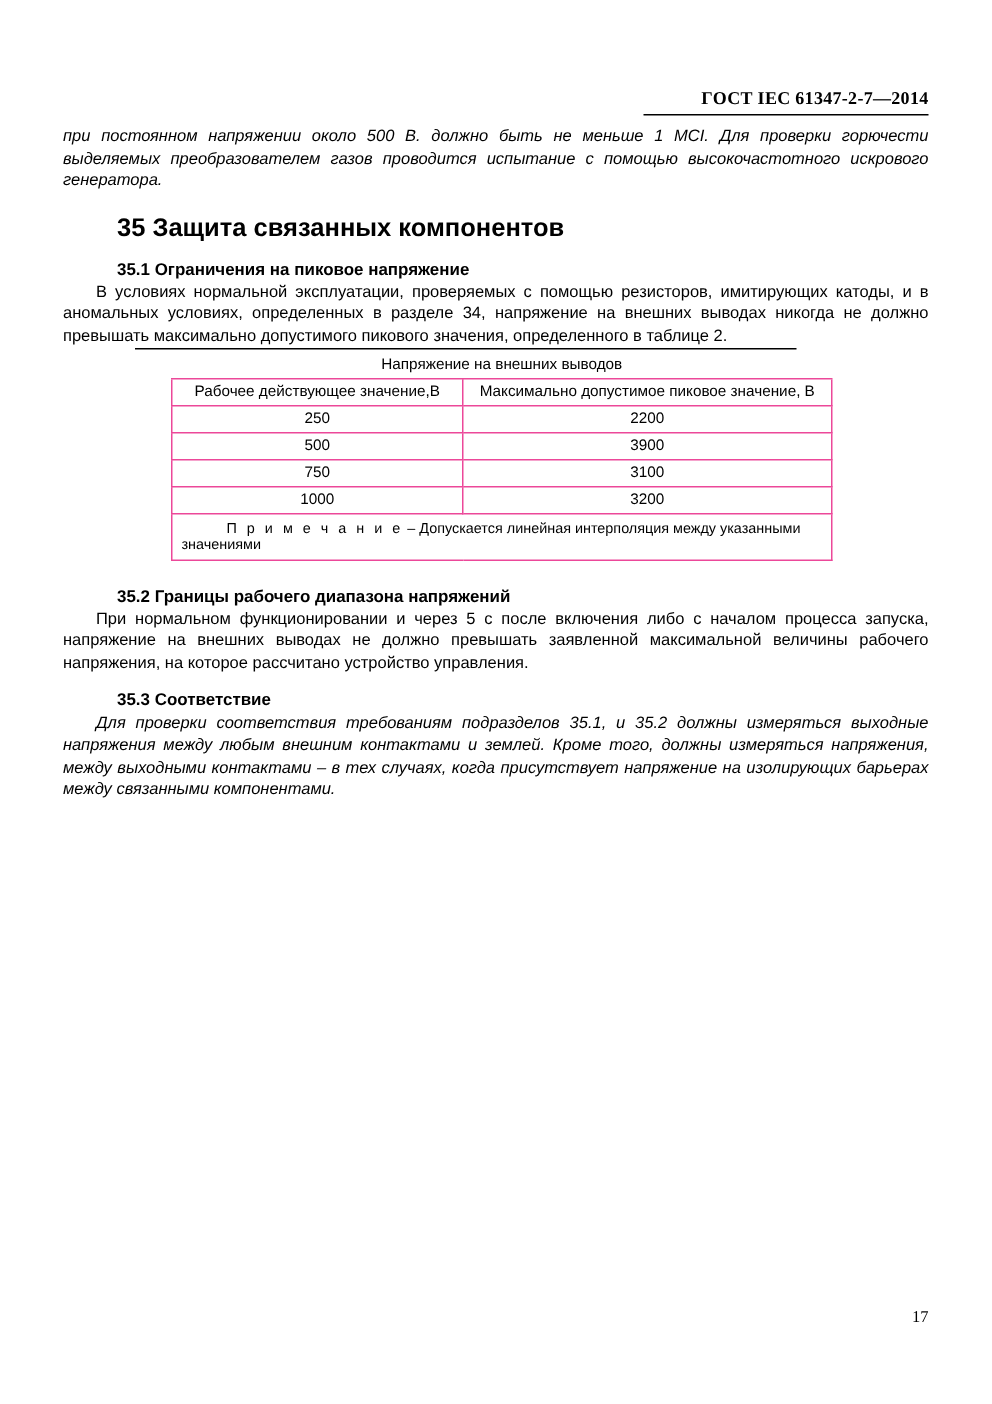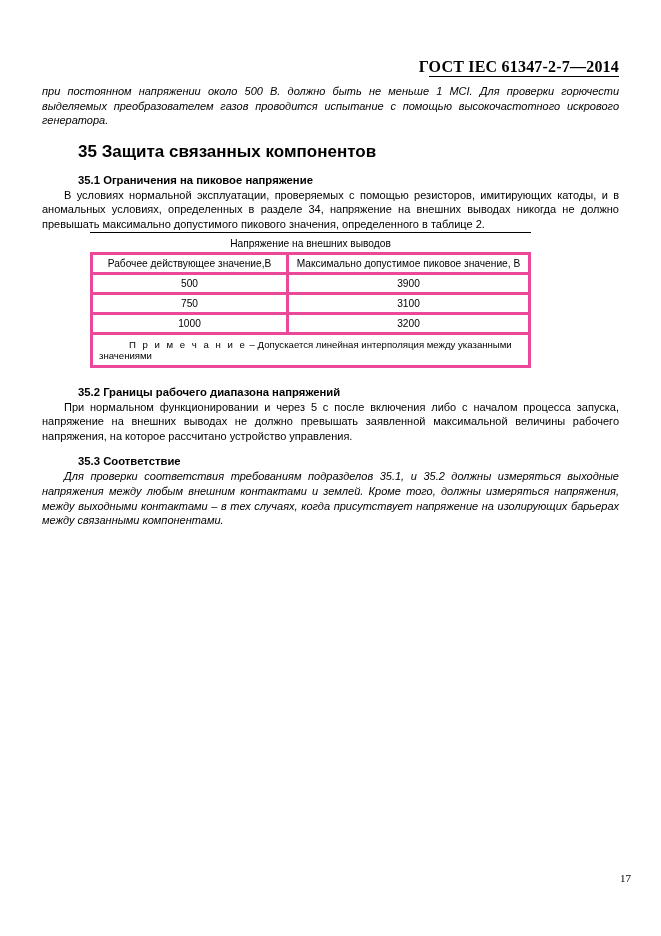--- a/index.html
+++ b/index.html
@@ -19,21 +19,21 @@
     width: 661px;
     height: 936px;
     box-sizing: border-box;
     padding: 0;
   }
   .header {
     position: absolute;
     top: 58px;
     right: 42px;
     font-family: "Liberation Serif", serif;
-    font-size: 16px;
+    font-size: 12px;
     font-weight: bold;
     letter-spacing: 0.2px;
     white-space: nowrap;
   }
   .header-rule {
     position: absolute;
     top: 76px;
     left: 429px;
     width: 190px;
     height: 1px;
@@ -78,26 +78,26 @@
     padding-left: 36px;
     font-size: 11.3px;
     line-height: 14.6px;
   }
   .tablecap .spaced {
     letter-spacing: 2.2px;
   }
   table.data {
     border-collapse: collapse;
     width: 441px;
-    margin-left: 48px;
+    margin-left: 72px;
     margin-top: 2px;
     font-size: 10.2px;
   }
   table.data td, table.data th {
-    border: 3px solid #ec4899;
+    border: 1px solid #ec4899;
     padding: 3px 4px;
     text-align: center;
     font-weight: normal;
   }
   table.data td.note {
     text-align: left;
     padding: 4px 6px;
     font-size: 9.6px;
   }
   table.data td.note .spaced {
@@ -112,21 +112,21 @@
     margin-left: 48px;
     height: 1px;
     background: #000;
   }
   .hdr-row td {
     font-size: 10.2px;
   }
   .pagenum {
     position: absolute;
     bottom: 52px;
-    right: 30px;
+    right: 42px;
     font-size: 11px;
     font-family: "Liberation Serif", serif;
   }
   .tail {
     margin-top: 2px;
   }
 </style>
 </head>
 <body>
 
@@ -150,20 +150,24 @@
       <table class="data">
         <tbody>
             <tr class="hdr-row">
           <td colspan="2" style="border-top:none;border-left:none;border-right:none;">Напряжение на внешних выводов</td>
         </tr>
         <tr>
           <td style="width:185px">Рабочее действующее значение,В</td>
           <td>Максимально допустимое пиковое  значение, В</td>
         </tr>
         <tr>
+          <td>250</td>
+          <td>2200</td>
+        </tr>
+        <tr>
           <td>500</td>
           <td>3900</td>
         </tr>
         <tr>
           <td>750</td>
           <td>3100</td>
         </tr>
         <tr>
           <td>1000</td>
           <td>3200</td>

